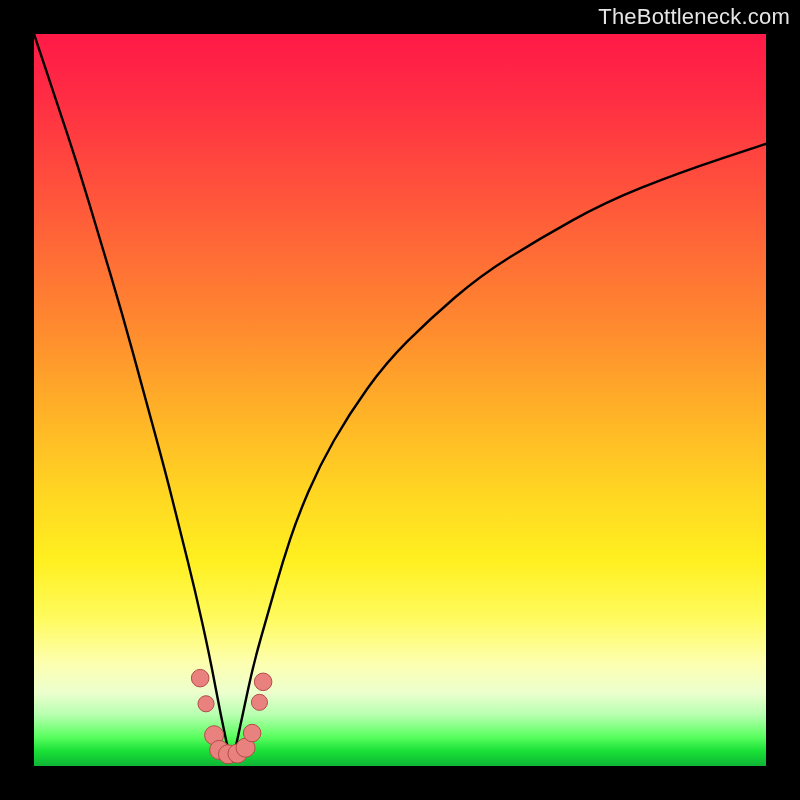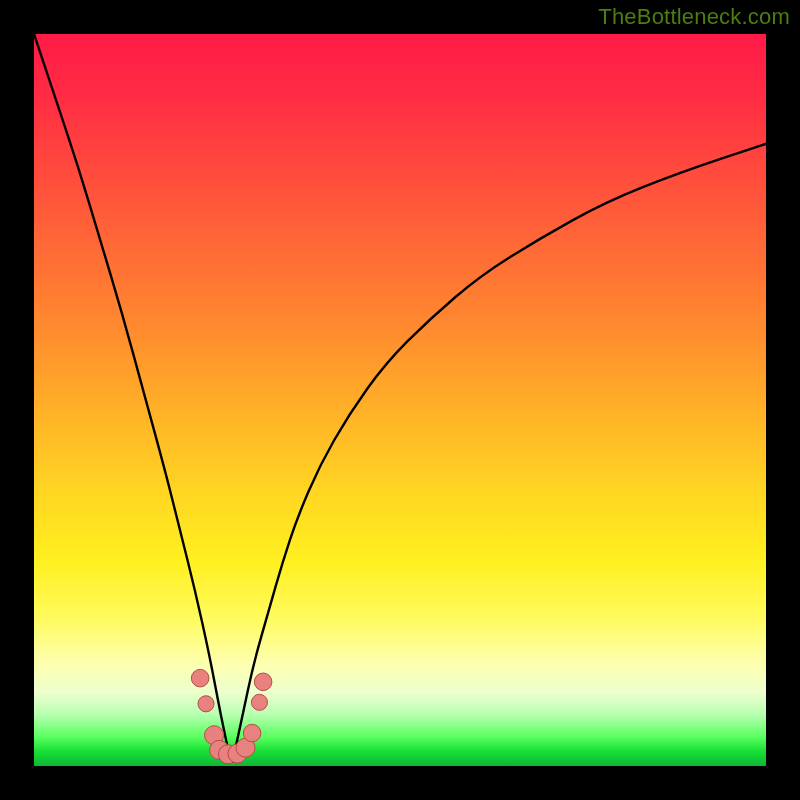--- a/index.html
+++ b/index.html
@@ -16,21 +16,21 @@
     left: 0;
     top: 0;
     width: 800px;
     height: 800px;
     background: #000;
   }
   .watermark {
     position: absolute;
     top: 4px;
     right: 10px;
-    color: #4d7c0f;
+    color: #e5e5e5;
     font-size: 22px;
     font-weight: 500;
     letter-spacing: 0.2px;
     user-select: none;
   }
   
   .plot {
     position: absolute;
     left: 34px;
     top: 34px;

